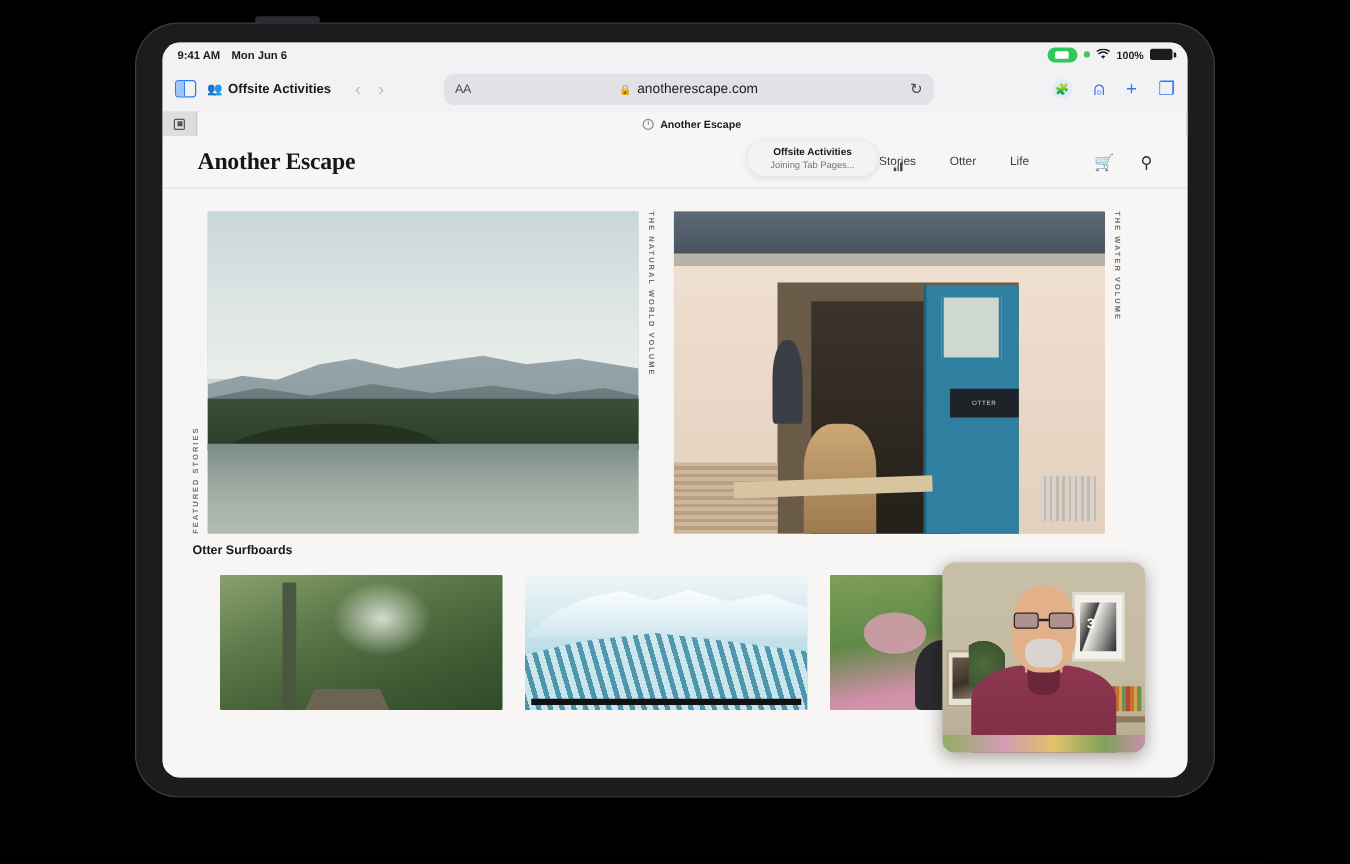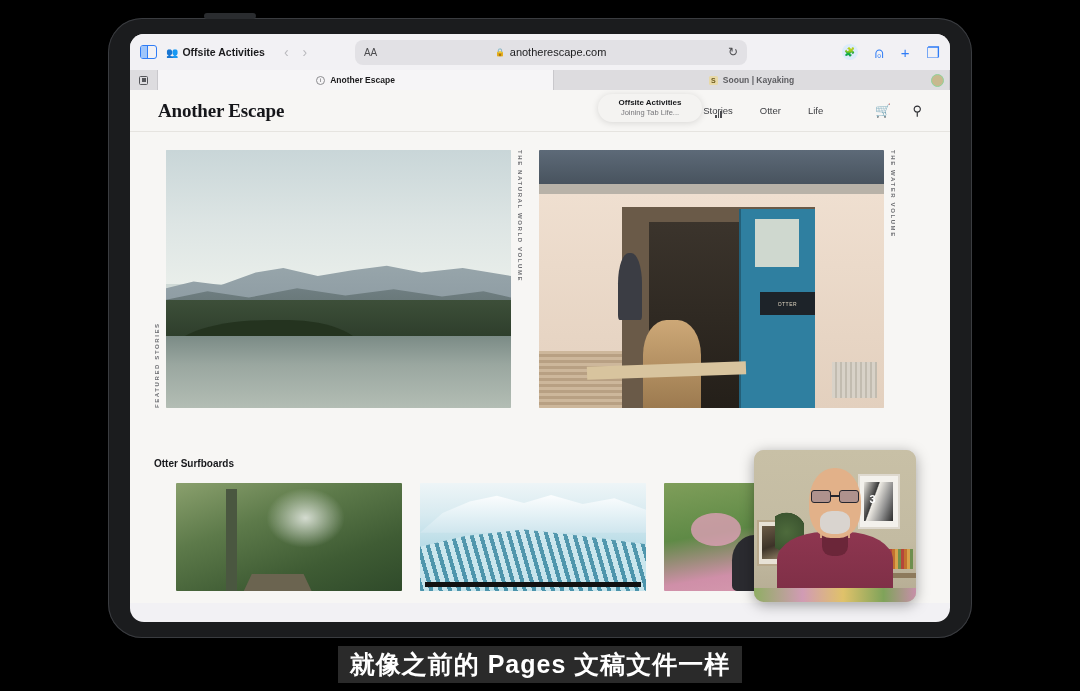--- a/index.html
+++ b/index.html
@@ -297,21 +297,21 @@
   #photo-otter .radiator {
     position: absolute; right: 2%; width: 13%; bottom: 4%; height: 14%;
     background: repeating-linear-gradient(90deg,#d8d2c8 0 3px,#c2bcb0 3px 5px);
   }
 
   .caption-row { display: flex; padding: 8px 24px 0 24px; gap: 16px; }
   .caption {
     font-size: 10px; font-weight: bold; color: #17181b;
     width: 345px; padding-left: 22px;
   }
-  .caption.second { padding-left: 0; margin-top: 42px; }
+  .caption.second { padding-left: 0; }
 
   
   .thumbs { display: flex; padding: 14px 24px 0 46px; gap: 18px; }
   .thumb { height: 108px; border-radius: 1px; overflow: hidden; position: relative; }
   #thumb-forest {
     width: 226px;
     background: linear-gradient(160deg,#8aa06d 0%,#5d7a4a 35%,#3f5c34 70%,#2f4a2a 100%);
   }
   #thumb-forest .glow {
     position: absolute; left: 40%; top: 5%; width: 35%; height: 55%;
@@ -462,20 +462,38 @@
   }
 </style>
 </head>
 <body>
 
 <div id="stage">
 
   <div id="device">
     <div id="bezel-inner">
 
+      <div class="statusbar">
+        <div class="sb-left">
+          <span>9:41 AM</span>
+          <span>Mon Jun 6</span>
+        </div>
+        <div class="sb-spacer"></div>
+        <div class="sb-right">
+          <span class="cam-pill"></span>
+          <span class="green-dot"></span>
+          <svg width="11" height="9" viewBox="0 0 11 9">
+            <path d="M5.5 8 L7.2 6 Q5.5 4.6 3.8 6 Z" fill="#1b1b1d"></path>
+            <path d="M1.8 4.1 Q5.5 1 9.2 4.1" stroke="#1b1b1d" stroke-width="1.2" fill="none"></path>
+            <path d="M0.3 2.2 Q5.5 -1.4 10.7 2.2" stroke="#1b1b1d" stroke-width="1.2" fill="none"></path>
+          </svg>
+          <span class="sb-pct">100%</span>
+          <span class="batt"></span>
+        </div>
+      </div>
 
       <div class="safari-toolbar">
         <span class="sidebar-ico"></span>
         <span class="group-title">
           <span class="people-ico">👥</span>
           <span>Offsite Activities</span>
         </span>
         <span class="navchevs">
           <span>‹</span>
           <span>›</span>
@@ -501,44 +519,39 @@
       <div class="tabbar">
         <div class="tab first">
           <span class="fav-sq">
               <i></i>
             </span>
         </div>
         <div class="tab active">
           <span class="fav-circ">i</span>
           <span>Another Escape</span>
         </div>
-        <div class="tab">
-          <span class="fav-s">S</span>
-          <span>Sooun | Kayaking</span>
-          <span class="tab-avatar"></span>
-        </div>
       </div>
 
       <div class="page">
 
         <div class="site-nav">
           <div class="brand">Another Escape</div>
           <div class="nav-links">
             <span>Featured Stories</span>
             <span>Otter</span>
             <span>Life</span>
           </div>
           <div class="nav-actions">
             <span>🛒</span>
             <span>⚲</span>
           </div>
 
           <div class="tabgroup-toast">
             <span class="toast-t1">Offsite Activities</span>
-            <span class="toast-t2">Joining Tab Life...</span>
+            <span class="toast-t2">Joining Tab Pages...</span>
           </div>
           <span class="signal-ico" style="position:absolute;left:585px;top:20px;">
             <b style="height:3px"></b>
               <b style="height:5px"></b>
               <b style="height:7px"></b>
           </span>
         </div>
 
         <div class="hero-wrap">
           <div class="hero-col" style="display:flex;gap:6px;">
@@ -619,17 +632,14 @@
     <span class="head"></span>
     <span class="beard"></span>
     <span class="glasses">
         <i class="l"></i>
         <i class="r"></i>
         <b></b>
       </span>
     <span class="flowers-strip"></span>
   </div>
 
-  <div class="subtitle">
-    <span>就像之前的 Pages 文稿文件一样</span>
-  </div>
 
 </div>
 
 </body></html>

